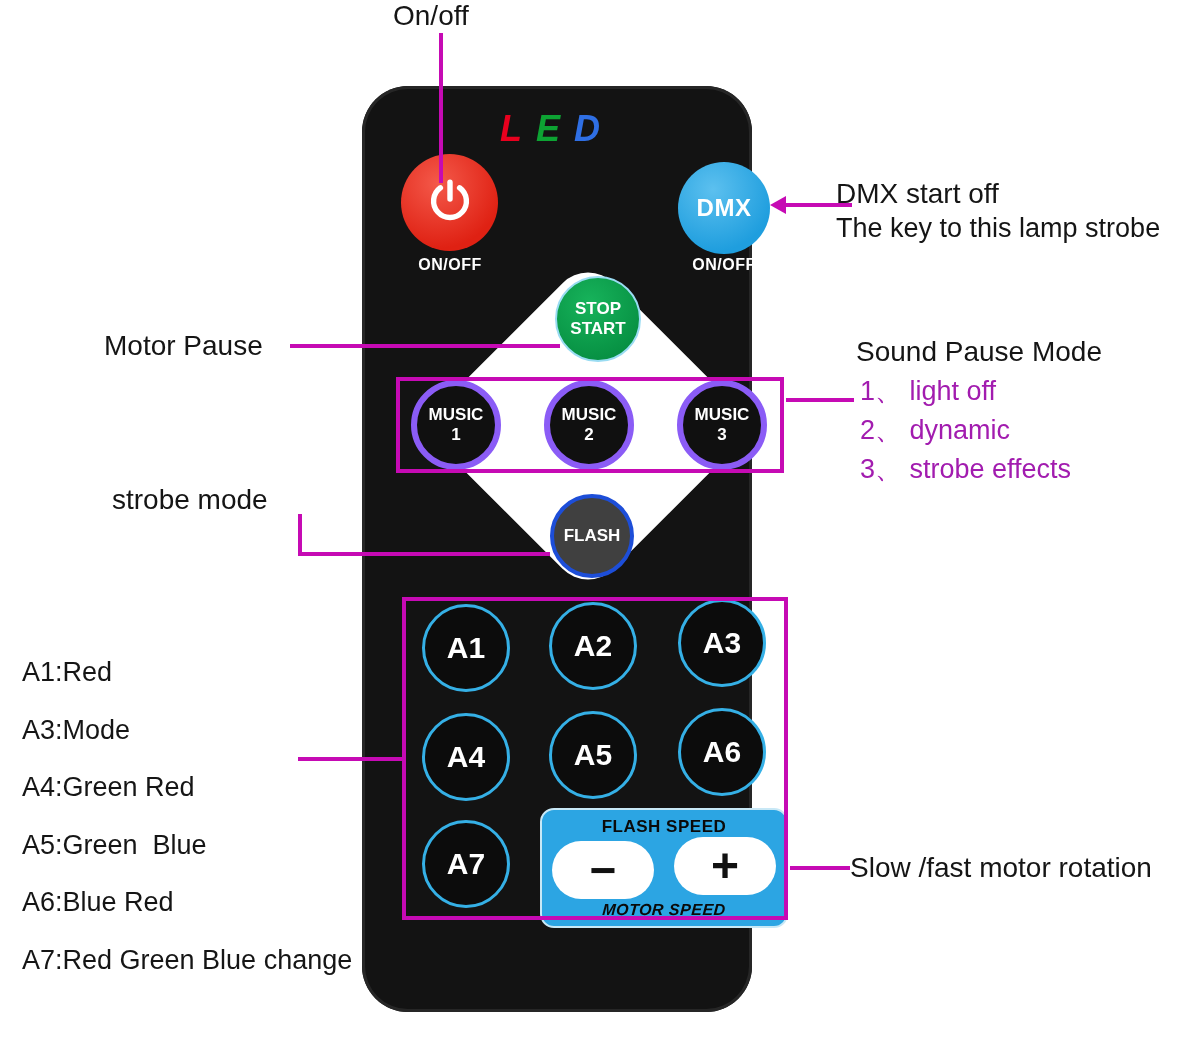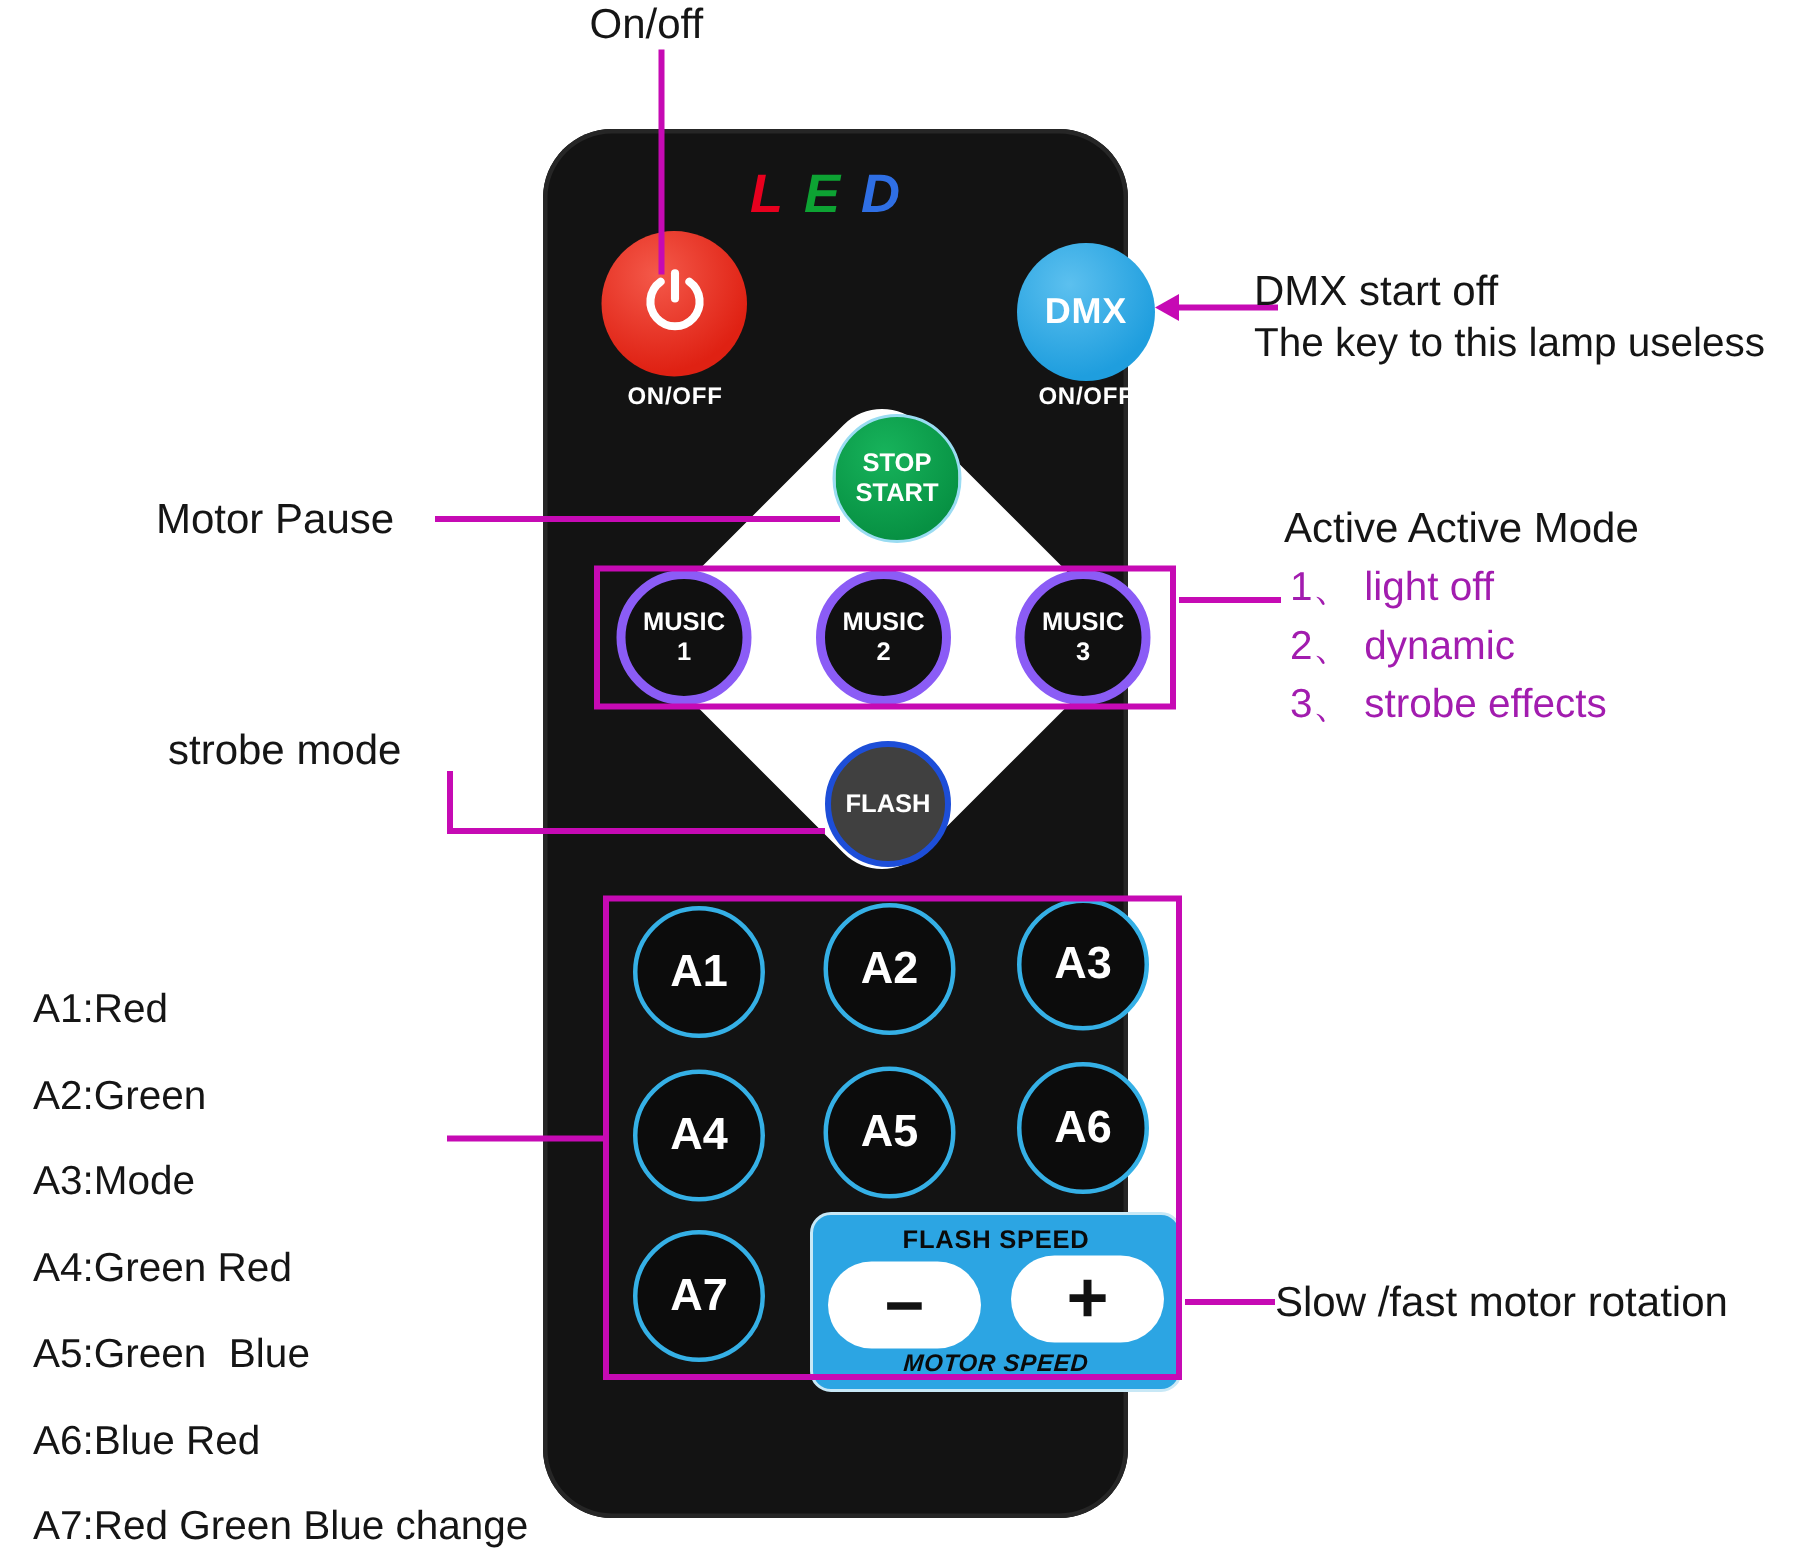--- a/index.html
+++ b/index.html
@@ -129,42 +129,41 @@
     </div>
   </div>
 
   <div class="hl-rect" style="left:396px; top:377px; width:388px; height:96px;"></div>
   <div class="hl-rect" style="left:402px; top:597px; width:386px; height:323px;"></div>
 
   <div class="ann" style="left:393px; top:0px;">On/off</div>
   <div class="line" style="left:439px; top:33px; width:4px; height:150px;"></div>
 
   <div class="ann" style="left:836px; top:178px;">DMX start off</div>
-  <div class="ann small" style="left:836px; top:213px;">The key to this lamp useless</div>
+  <div class="ann small" style="left:836px; top:213px;">The key to this lamp strobe</div>
   <div class="arrow-left" style="left:770px; top:196px;"></div>
   <div class="line" style="left:784px; top:203px; width:68px; height:4px;"></div>
 
   <div class="ann" style="left:104px; top:330px;">Motor Pause</div>
   <div class="line" style="left:290px; top:344px; width:270px; height:4px;"></div>
 
-  <div class="ann" style="left:856px; top:336px;">Active Active Mode</div>
+  <div class="ann" style="left:856px; top:336px;">Sound Pause Mode</div>
   <div style="position:absolute; left:860px; top:373px; z-index:6;">
     <div class="sound-item">1、 light off</div>
     <div class="sound-item">2、 dynamic</div>
     <div class="sound-item">3、 strobe effects</div>
   </div>
   <div class="line" style="left:786px; top:398px; width:68px; height:4px;"></div>
 
   <div class="ann" style="left:112px; top:484px;">strobe mode</div>
   <div class="line" style="left:298px; top:514px; width:4px; height:42px;"></div>
   <div class="line" style="left:298px; top:552px; width:252px; height:4px;"></div>
 
   <div style="position:absolute; left:22px; top:657px; z-index:6;">
     <div class="legend-item">A1:Red</div>
-    <div class="legend-item">A2:Green</div>
     <div class="legend-item">A3:Mode</div>
     <div class="legend-item">A4:Green Red</div>
     <div class="legend-item">A5:Green  Blue</div>
     <div class="legend-item">A6:Blue Red</div>
     <div class="legend-item">A7:Red Green Blue change</div>
   </div>
   <div class="line" style="left:298px; top:757px; width:106px; height:4px;"></div>
 
   <div class="ann" style="left:850px; top:852px;">Slow /fast motor rotation</div>
   <div class="line" style="left:790px; top:866px; width:60px; height:4px;"></div>

